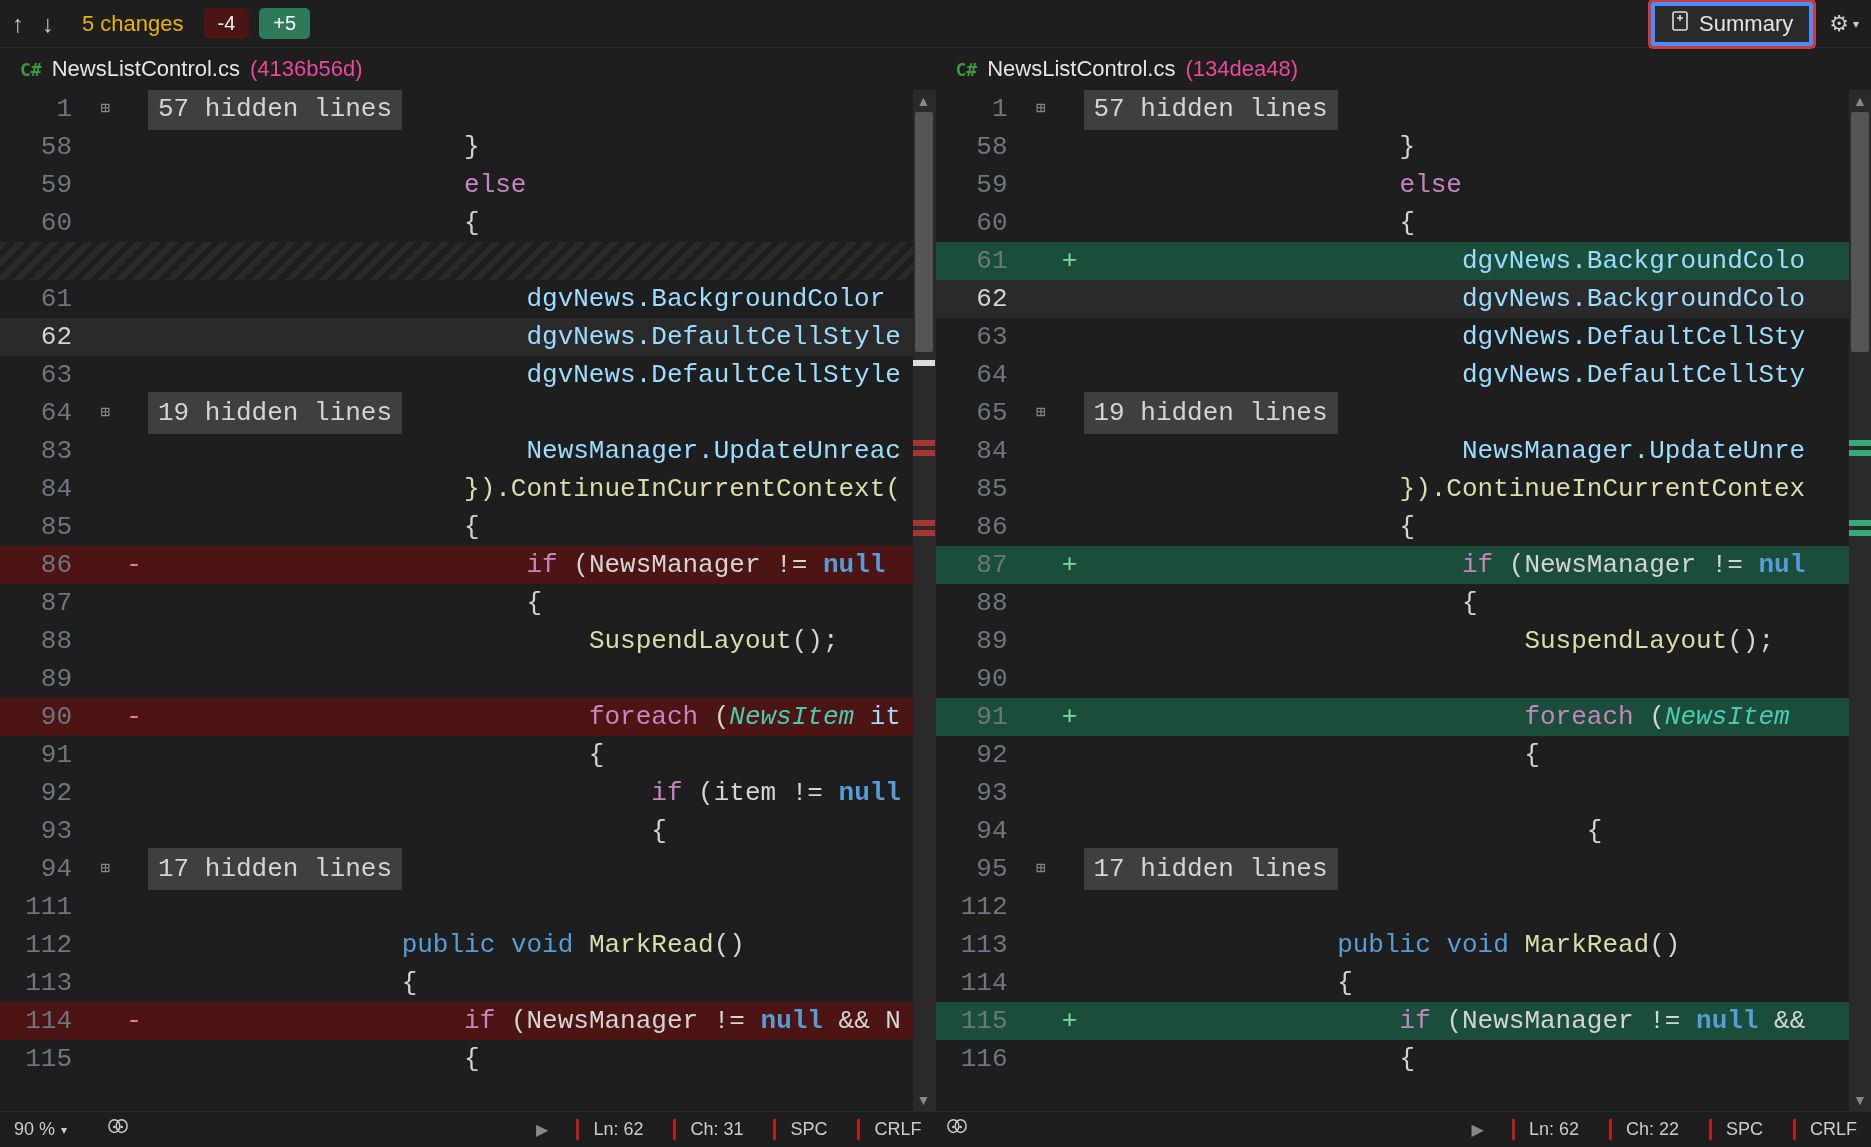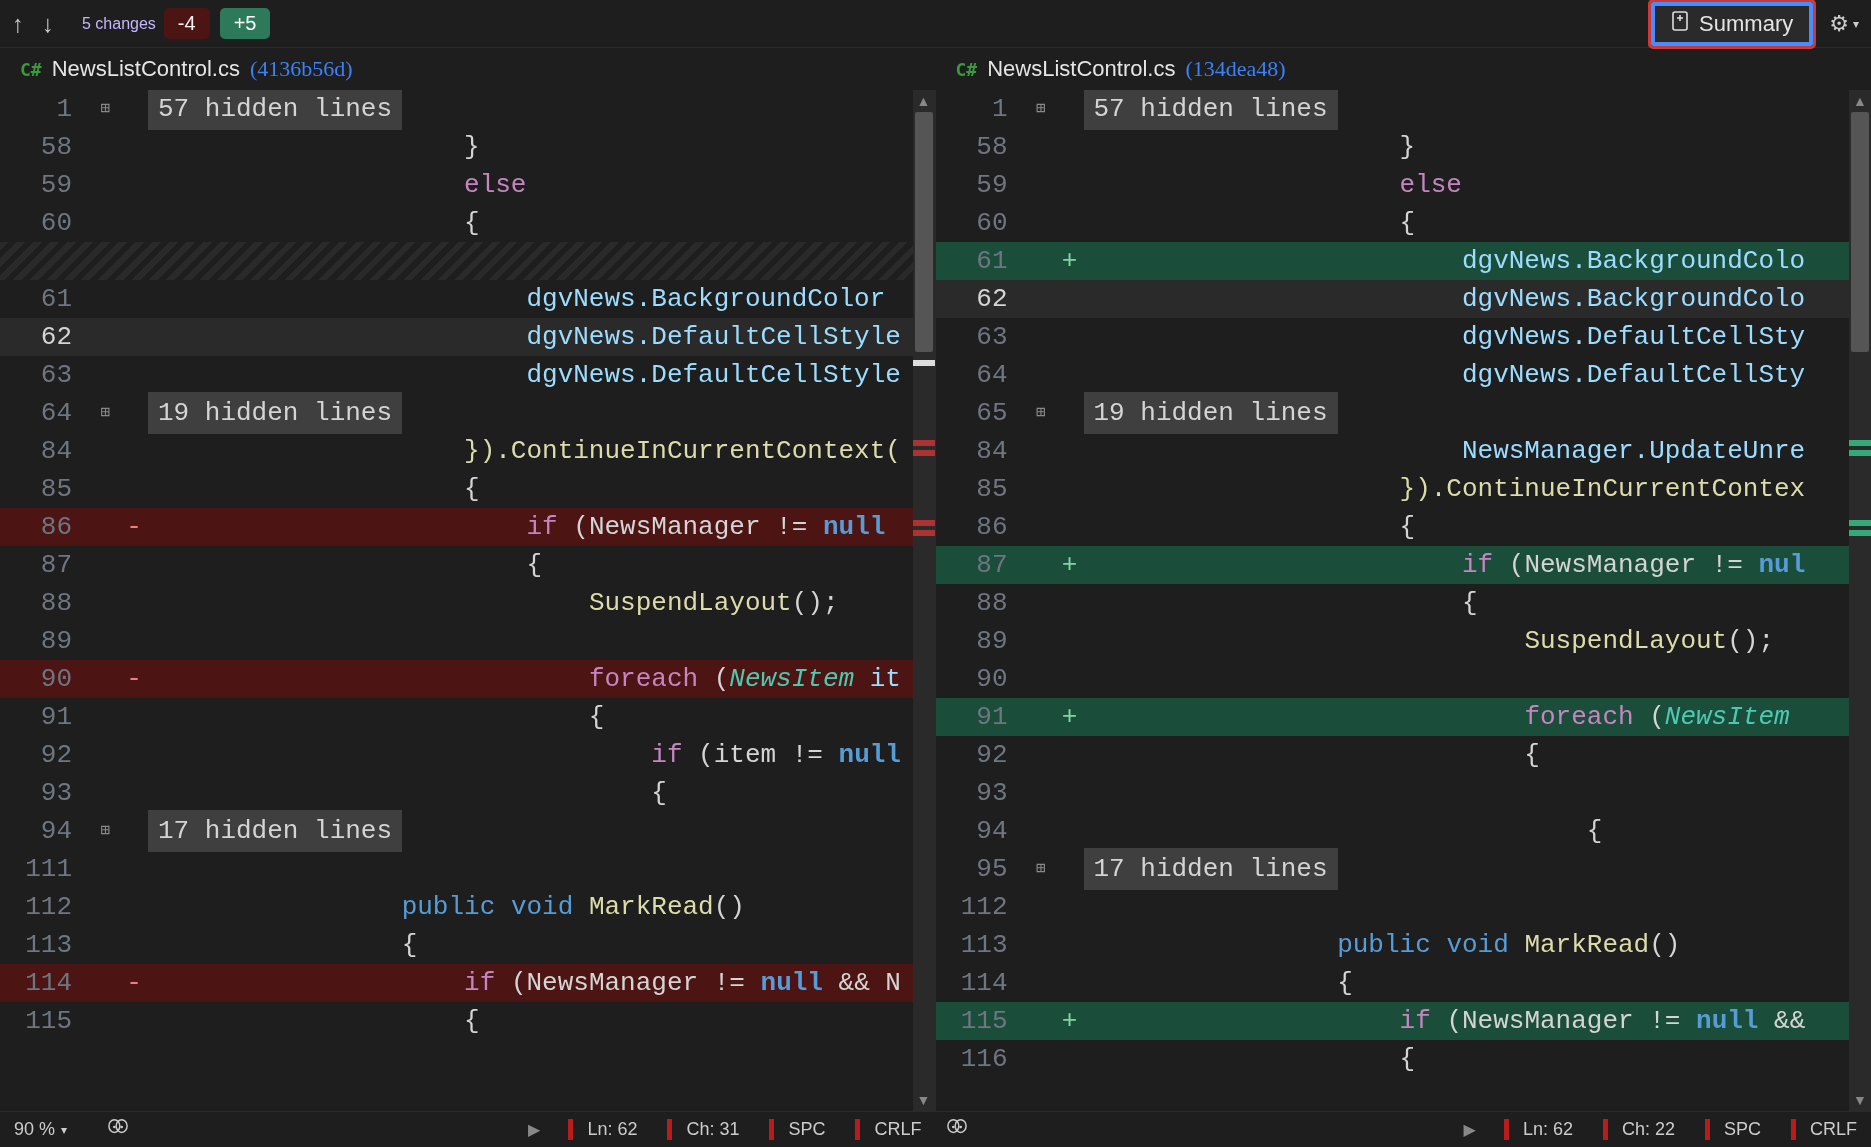--- a/index.html
+++ b/index.html
@@ -15,21 +15,21 @@
 .toolbar {
   display: flex;
   align-items: center;
   height: 48px;
   padding: 0 12px;
   background: #1e1e1e;
   border-bottom: 1px solid #2a2a2a;
 }
 .toolbar .nav-arrows { display: flex; gap: 18px; margin-right: 28px; }
 .toolbar .arrow { color: #cccccc; font-size: 24px; cursor: pointer; }
-.toolbar .changes-label { color: #c4b5fd; font-size: 16px; margin-right: 8px; }
+.toolbar .changes-label { color: #eab308; font-size: 22px; margin-right: 20px; }
 .badge { padding: 4px 14px; border-radius: 5px; font-size: 20px; margin-right: 10px; }
 .badge-removed { background: #4d1414; color: #f2f2f2; }
 .badge-added { background: #2d7a5b; color: #ffffff; }
 .toolbar .spacer { flex: 1; }
 .summary-btn {
   display: flex; align-items: center; gap: 8px;
   border: 4px solid #4a8cff;
   outline: 3px solid #c93a3a;
   background: #2a2a2a;
   padding: 4px 16px;
@@ -38,21 +38,21 @@
   cursor: pointer;
   border-radius: 2px;
 }
 .gear { color: #cccccc; font-size: 22px; margin-left: 16px; cursor: pointer; display: flex; align-items: center; gap: 4px; }
 .gear .caret { font-size: 12px; }
 
 .file-headers { display: flex; height: 42px; background: #1e1e1e; }
 .file-header { width: 50%; display: flex; align-items: center; padding-left: 20px; gap: 10px; }
 .file-icon { color: #3c9a3c; font-size: 18px; font-weight: 600; font-family: Consolas, monospace; }
 .file-name { color: #e5e5e5; font-size: 22px; font-weight: 500; }
-.file-hash { color: #3b82f6; font-size: 22px; font-family: Liberation Serif, serif; }
+.file-hash { color: #ec4899; font-size: 22px; }
 
 .panes { display: flex; height: calc(100% - 48px - 42px - 36px); }
 .pane { width: 50%; display: flex; flex-direction: column; position: relative; overflow: hidden; }
 .pane-left { border-right: 1px solid #2a2a2a; }
 
 .code-area { flex: 1; overflow: hidden; position: relative; }
 .code-lines { font-family: Consolas, 'Courier New', monospace; font-size: 26px; line-height: 38px; }
 .line { display: flex; height: 38px; align-items: center; white-space: pre; }
 .line-num { width: 90px; text-align: right; padding-right: 18px; color: #6e7681; flex-shrink: 0; }
 .line-num.current { color: #d4d4d4; }
@@ -78,21 +78,21 @@
 .scrollbar-v { position: absolute; right: 0; top: 0; width: 22px; height: 100%; background: #2a2a2a; }
 .scrollbar-v .thumb { position: absolute; left: 2px; width: 18px; background: #555; border-radius: 2px; }
 .scrollbar-v .arrow-s { position: absolute; left: 0; width: 22px; height: 22px; text-align:center; color:#888; font-size:14px; line-height:22px; }
 .scrollbar-v .mark { position: absolute; left: 0; width: 22px; height: 6px; }
 .scrollbar-v .mark.red { background: #a33; }
 .scrollbar-v .mark.green { background: #3a7; }
 .scrollbar-v .mark.white { background: #ddd; }
 
 .statusbar { display: flex; height: 36px; background: #1e1e1e; border-top: 1px solid #2a2a2a; font-size: 18px; align-items: center; }
 .status-half { width: 50%; display: flex; align-items: center; gap: 16px; justify-content: flex-end; }
-.status-item { padding: 0 14px; color: #cccccc; border-left: 5px solid #b91c1c; height: 100%; display:flex; align-items:center; }
+.status-item { padding: 0 14px; color: #cccccc; border-left: 3px solid #b91c1c; height: 100%; display:flex; align-items:center; }
 .status-item.first { border-left: none; }
 .status-spacer { flex: 1; }
 .copilot-icon { font-size: 18px; padding: 0 10px; }
 .zoom-caret { font-size: 12px; margin-left:6px; }
 .hscroll-arrow { padding: 0 12px; color: #888; font-size: 16px; }
 </style>
 </head>
 <body>
 
 <div class="toolbar">
@@ -139,20 +139,21 @@
       <div class="code-lines" id="left-code">
           <div class="line"><div class="line-num">1</div><div class="fold-icon">⊞</div><div class="marker"></div><span class="code-content" style="background: rgb(63, 63, 63); padding: 2px 10px;">57 hidden lines</span></div>
           <div class="line"><div class="line-num">58</div><div class="fold-icon"></div><div class="marker"></div><div class="code-text"><span class="tok-punct">                    }</span></div></div>
           <div class="line"><div class="line-num">59</div><div class="fold-icon"></div><div class="marker"></div><div class="code-text"><span>                    </span><span class="tok-control">else</span></div></div>
           <div class="line"><div class="line-num">60</div><div class="fold-icon"></div><div class="marker"></div><div class="code-text"><span class="tok-punct">                    {</span></div></div>
           <div class="line hatched"><div class="line-num"></div><div class="fold-icon"></div></div>
           <div class="line"><div class="line-num">61</div><div class="fold-icon"></div><div class="marker"></div><div class="code-text"><span class="tok-ident">                        dgvNews.BackgroundColor</span></div></div>
           <div class="line current-ind"><div class="line-num current">62</div><div class="fold-icon"></div><div class="marker"></div><div class="code-text"><span class="tok-ident">                        dgvNews.DefaultCellStyle</span></div></div>
           <div class="line"><div class="line-num">63</div><div class="fold-icon"></div><div class="marker"></div><div class="code-text"><span class="tok-ident">                        dgvNews.DefaultCellStyle</span></div></div>
           <div class="line"><div class="line-num">64</div><div class="fold-icon">⊞</div><div class="marker"></div><span class="code-content" style="background: rgb(63, 63, 63); padding: 2px 10px;">19 hidden lines</span></div>
+          <div class="line"><div class="line-num">83</div><div class="fold-icon"></div><div class="marker"></div><div class="code-text"><span class="tok-ident">                        NewsManager.UpdateUnreac</span></div></div>
           <div class="line"><div class="line-num">84</div><div class="fold-icon"></div><div class="marker"></div><div class="code-text"><span class="tok-method">                    }).ContinueInCurrentContext(</span></div></div>
           <div class="line"><div class="line-num">85</div><div class="fold-icon"></div><div class="marker"></div><div class="code-text"><span class="tok-punct">                    {</span></div></div>
           <div class="line removed"><div class="line-num">86</div><div class="fold-icon"></div><div class="marker">-</div><div class="code-text"><span>                        </span><span class="tok-control">if</span><span class="tok-punct"> (NewsManager != </span><span class="tok-null">null</span></div></div>
           <div class="line"><div class="line-num">87</div><div class="fold-icon"></div><div class="marker"></div><div class="code-text"><span class="tok-punct">                        {</span></div></div>
           <div class="line"><div class="line-num">88</div><div class="fold-icon"></div><div class="marker"></div><div class="code-text"><span>                            </span><span class="tok-method">SuspendLayout</span><span class="tok-punct">();</span></div></div>
           <div class="line"><div class="line-num">89</div><div class="fold-icon"></div><div class="marker"></div><div class="code-text"><span></span></div></div>
           <div class="line removed"><div class="line-num">90</div><div class="fold-icon"></div><div class="marker">-</div><div class="code-text"><span>                            </span><span class="tok-control">foreach</span><span class="tok-punct"> (</span><span class="tok-type">NewsItem</span><span class="tok-ident"> it</span></div></div>
           <div class="line"><div class="line-num">91</div><div class="fold-icon"></div><div class="marker"></div><div class="code-text"><span class="tok-punct">                            {</span></div></div>
           <div class="line"><div class="line-num">92</div><div class="fold-icon"></div><div class="marker"></div><div class="code-text"><span>                                </span><span class="tok-control">if</span><span class="tok-punct"> (item != </span><span class="tok-null">null</span></div></div>
           <div class="line"><div class="line-num">93</div><div class="fold-icon"></div><div class="marker"></div><div class="code-text"><span class="tok-punct">                                {</span></div></div>

